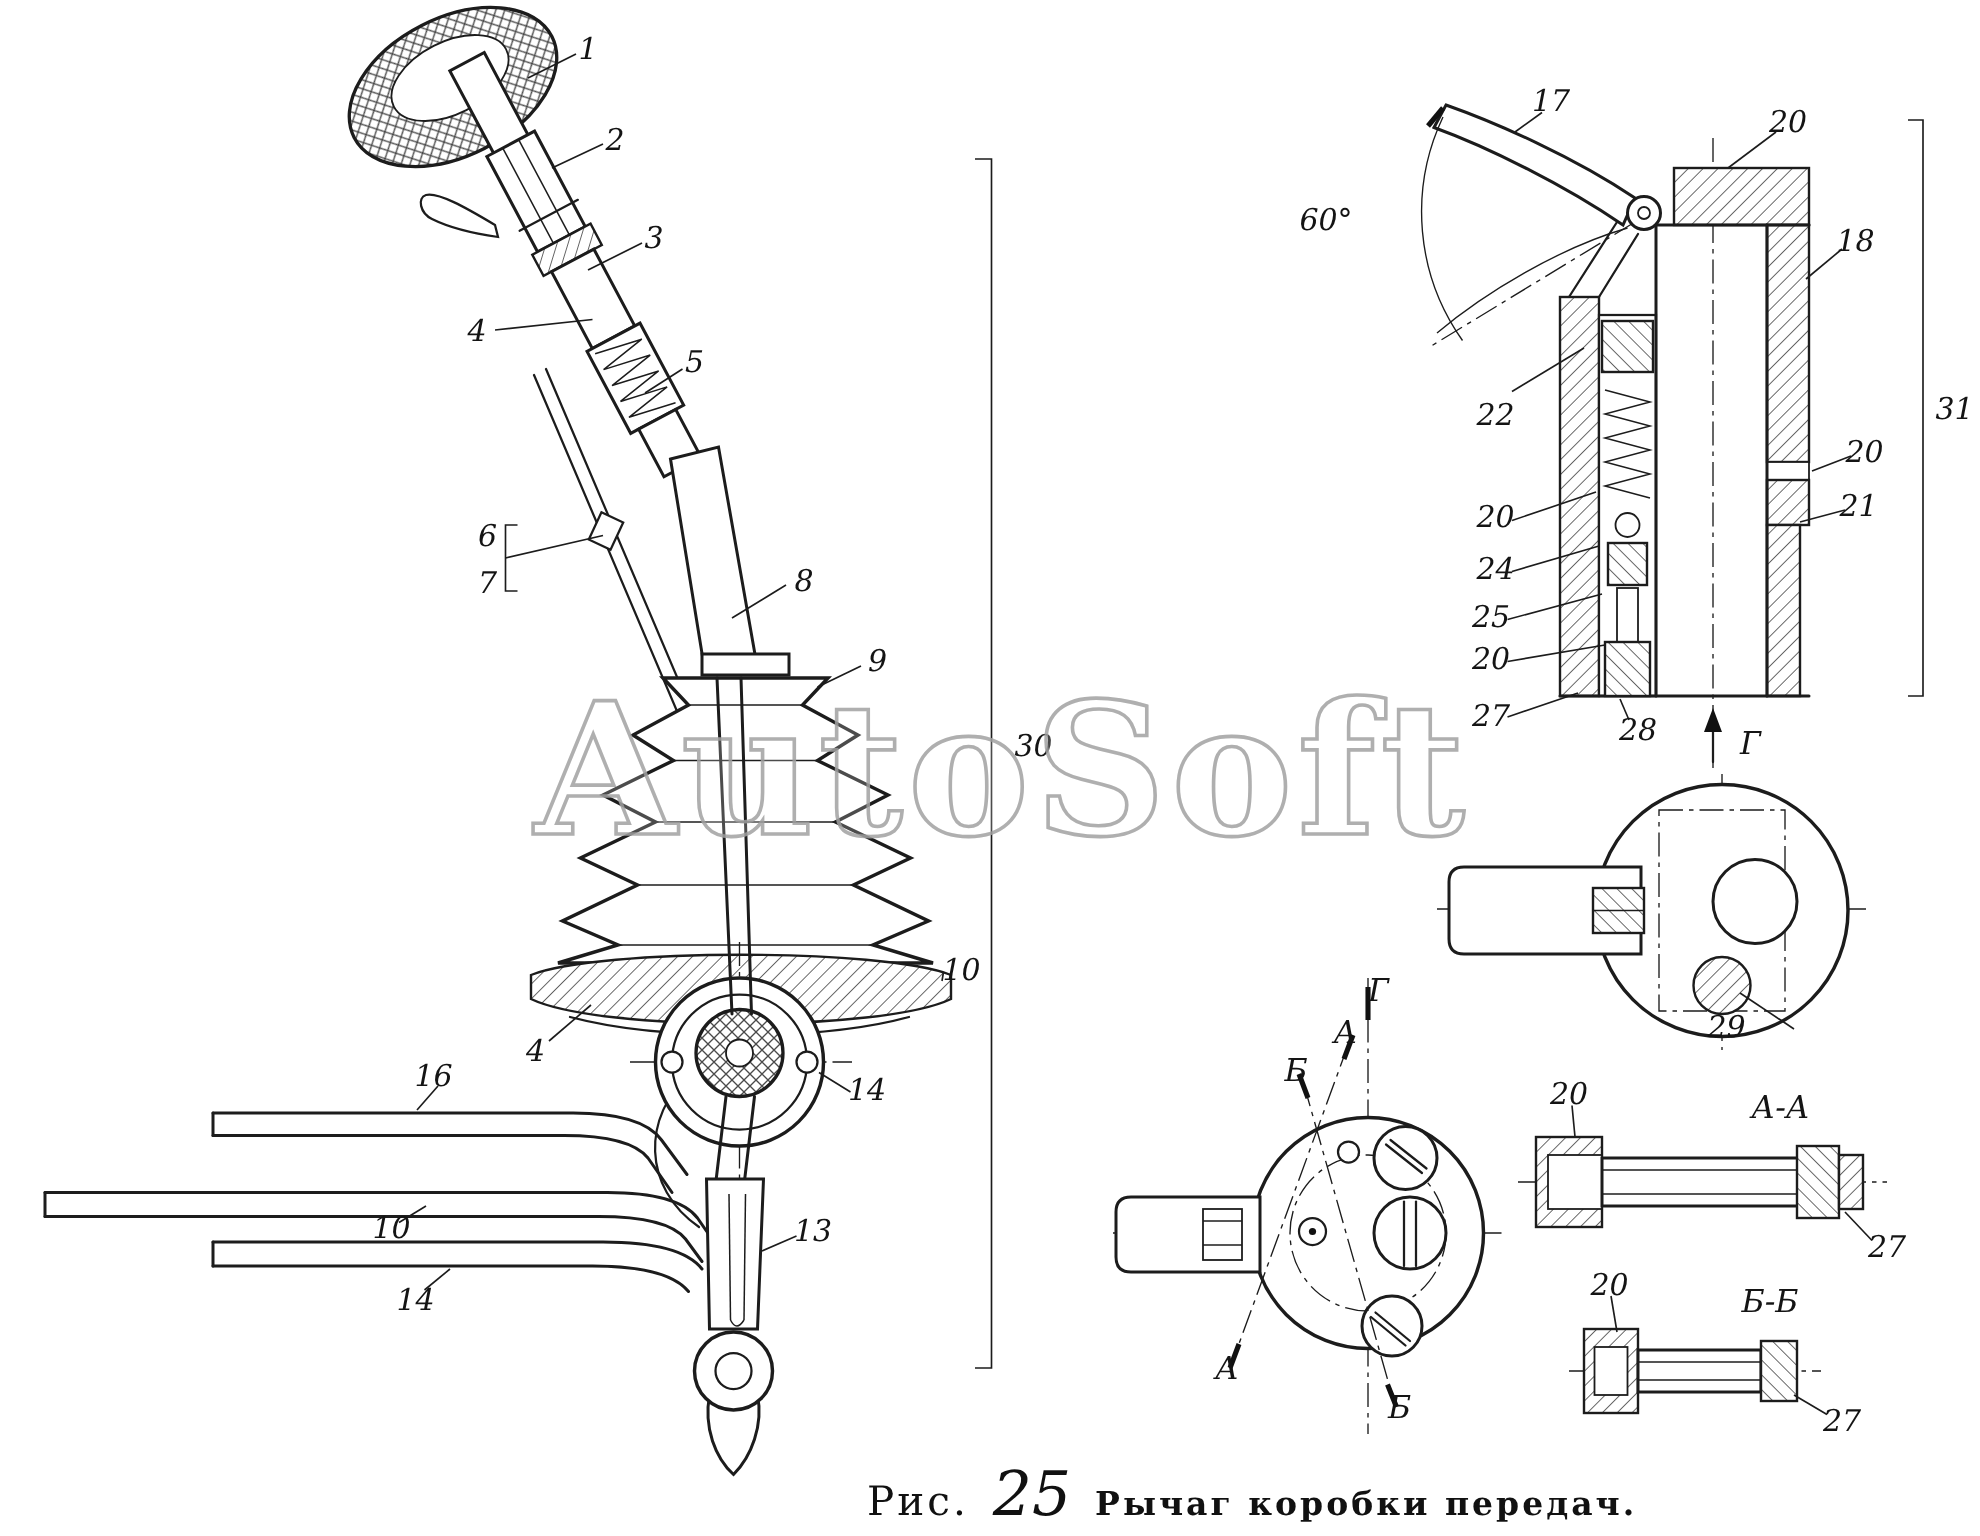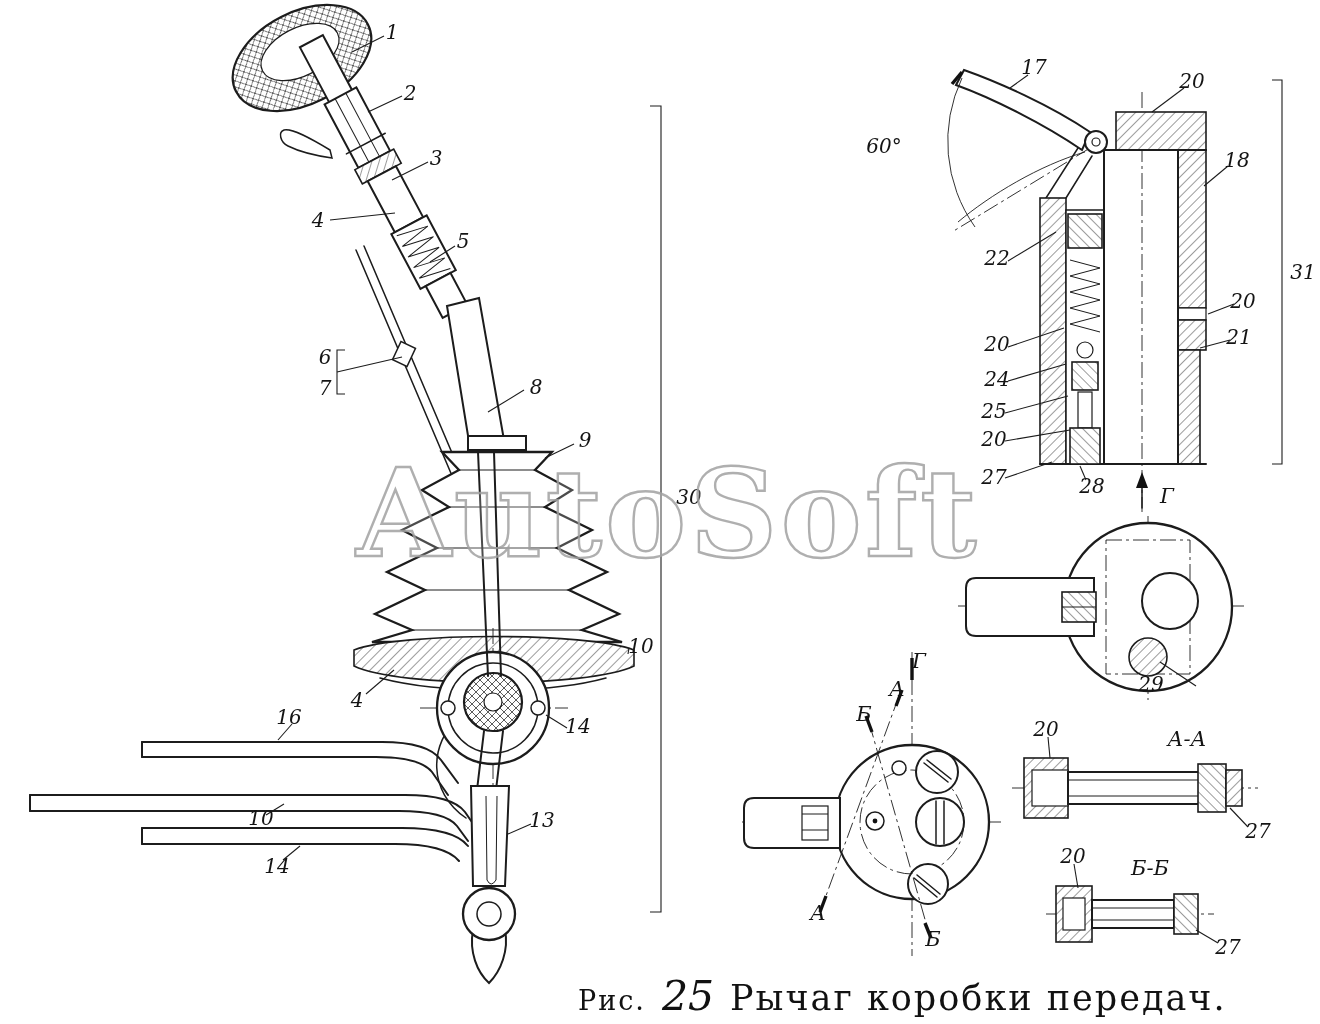--- a/index.html
+++ b/index.html
@@ -22,21 +22,21 @@
   .tk{stroke:#111;stroke-width:3.4;fill:none;}
   .thin{stroke:#1c1c1c;stroke-width:0.9;fill:none;}
   
   .co{position:absolute;transform:translate(-50%,-50%);font:italic 20px "DejaVu Serif",serif;
       color:#141414;white-space:nowrap;line-height:1;}
   .co.lg{font-size:21px;}
   
   .caption{position:absolute;left:578px;top:972px;display:flex;align-items:baseline;gap:16px;color:#111;}
   .cap-prefix{font-size:27px;letter-spacing:2px;}
   .cap-num{font-size:41px;font-style:italic;}
-  .cap-title{font-size:35px;letter-spacing:2px;font-weight:400;}
+  .cap-title{font-size:22px;letter-spacing:2px;font-weight:700;}
   
   svg.wm{position:absolute;left:0;top:0;pointer-events:none;}
   .wm-text{font-family:"DejaVu Serif",serif;font-size:122px;font-weight:700;letter-spacing:3px;
            fill:rgba(255,255,255,0.25);stroke:#a2a2a2;stroke-width:2.4;opacity:0.85;}
 </style>
 </head>
 <body>
 
 <div class="page">
 
@@ -301,21 +301,21 @@
   <span class="co" style="left:289px;top:717px">16</span>
   <span class="co" style="left:578px;top:726px">14</span>
   <span class="co" style="left:261px;top:818px">10</span>
   <span class="co" style="left:542px;top:820px">13</span>
   <span class="co" style="left:277px;top:866px">14</span>
 
   <span class="co" style="left:1034px;top:67px">17</span>
   <span class="co" style="left:1192px;top:81px">20</span>
   <span class="co" style="left:884px;top:146px">60°</span>
   <span class="co" style="left:1237px;top:160px">18</span>
-  <span class="co" style="left:997px;top:258px">22</span>
+  <span class="co" style="left:997px;top:276px">22</span>
   <span class="co" style="left:1303px;top:272px">31</span>
   <span class="co" style="left:1243px;top:301px">20</span>
   <span class="co" style="left:1239px;top:337px">21</span>
   <span class="co" style="left:997px;top:344px">20</span>
   <span class="co" style="left:997px;top:379px">24</span>
   <span class="co" style="left:994px;top:411px">25</span>
   <span class="co" style="left:994px;top:439px">20</span>
   <span class="co" style="left:994px;top:477px">27</span>
   <span class="co" style="left:1092px;top:486px">28</span>
   <span class="co lg" style="left:1167px;top:496px">Г</span>
@@ -326,21 +326,21 @@
   <span class="co lg" style="left:897px;top:689px">А</span>
   <span class="co lg" style="left:864px;top:714px">Б</span>
   <span class="co lg" style="left:818px;top:913px">А</span>
   <span class="co lg" style="left:933px;top:939px">Б</span>
 
   <span class="co" style="left:1046px;top:729px">20</span>
   <span class="co lg" style="left:1187px;top:739px">А-А</span>
   <span class="co" style="left:1258px;top:831px">27</span>
 
   <span class="co" style="left:1073px;top:856px">20</span>
-  <span class="co lg" style="left:1150px;top:868px">Б-Б</span>
+  <span class="co lg" style="left:1180px;top:868px">Б-Б</span>
   <span class="co" style="left:1228px;top:947px">27</span>
 
   <div class="caption">
     <span class="cap-prefix">Рис.</span>
     <span class="cap-num">25</span>
     <span class="cap-title">Рычаг коробки передач.</span>
   </div>
 
   <svg class="wm" width="1320" height="1024">
     <text class="wm-text" x="668" y="556" text-anchor="middle">AutoSoft</text>

